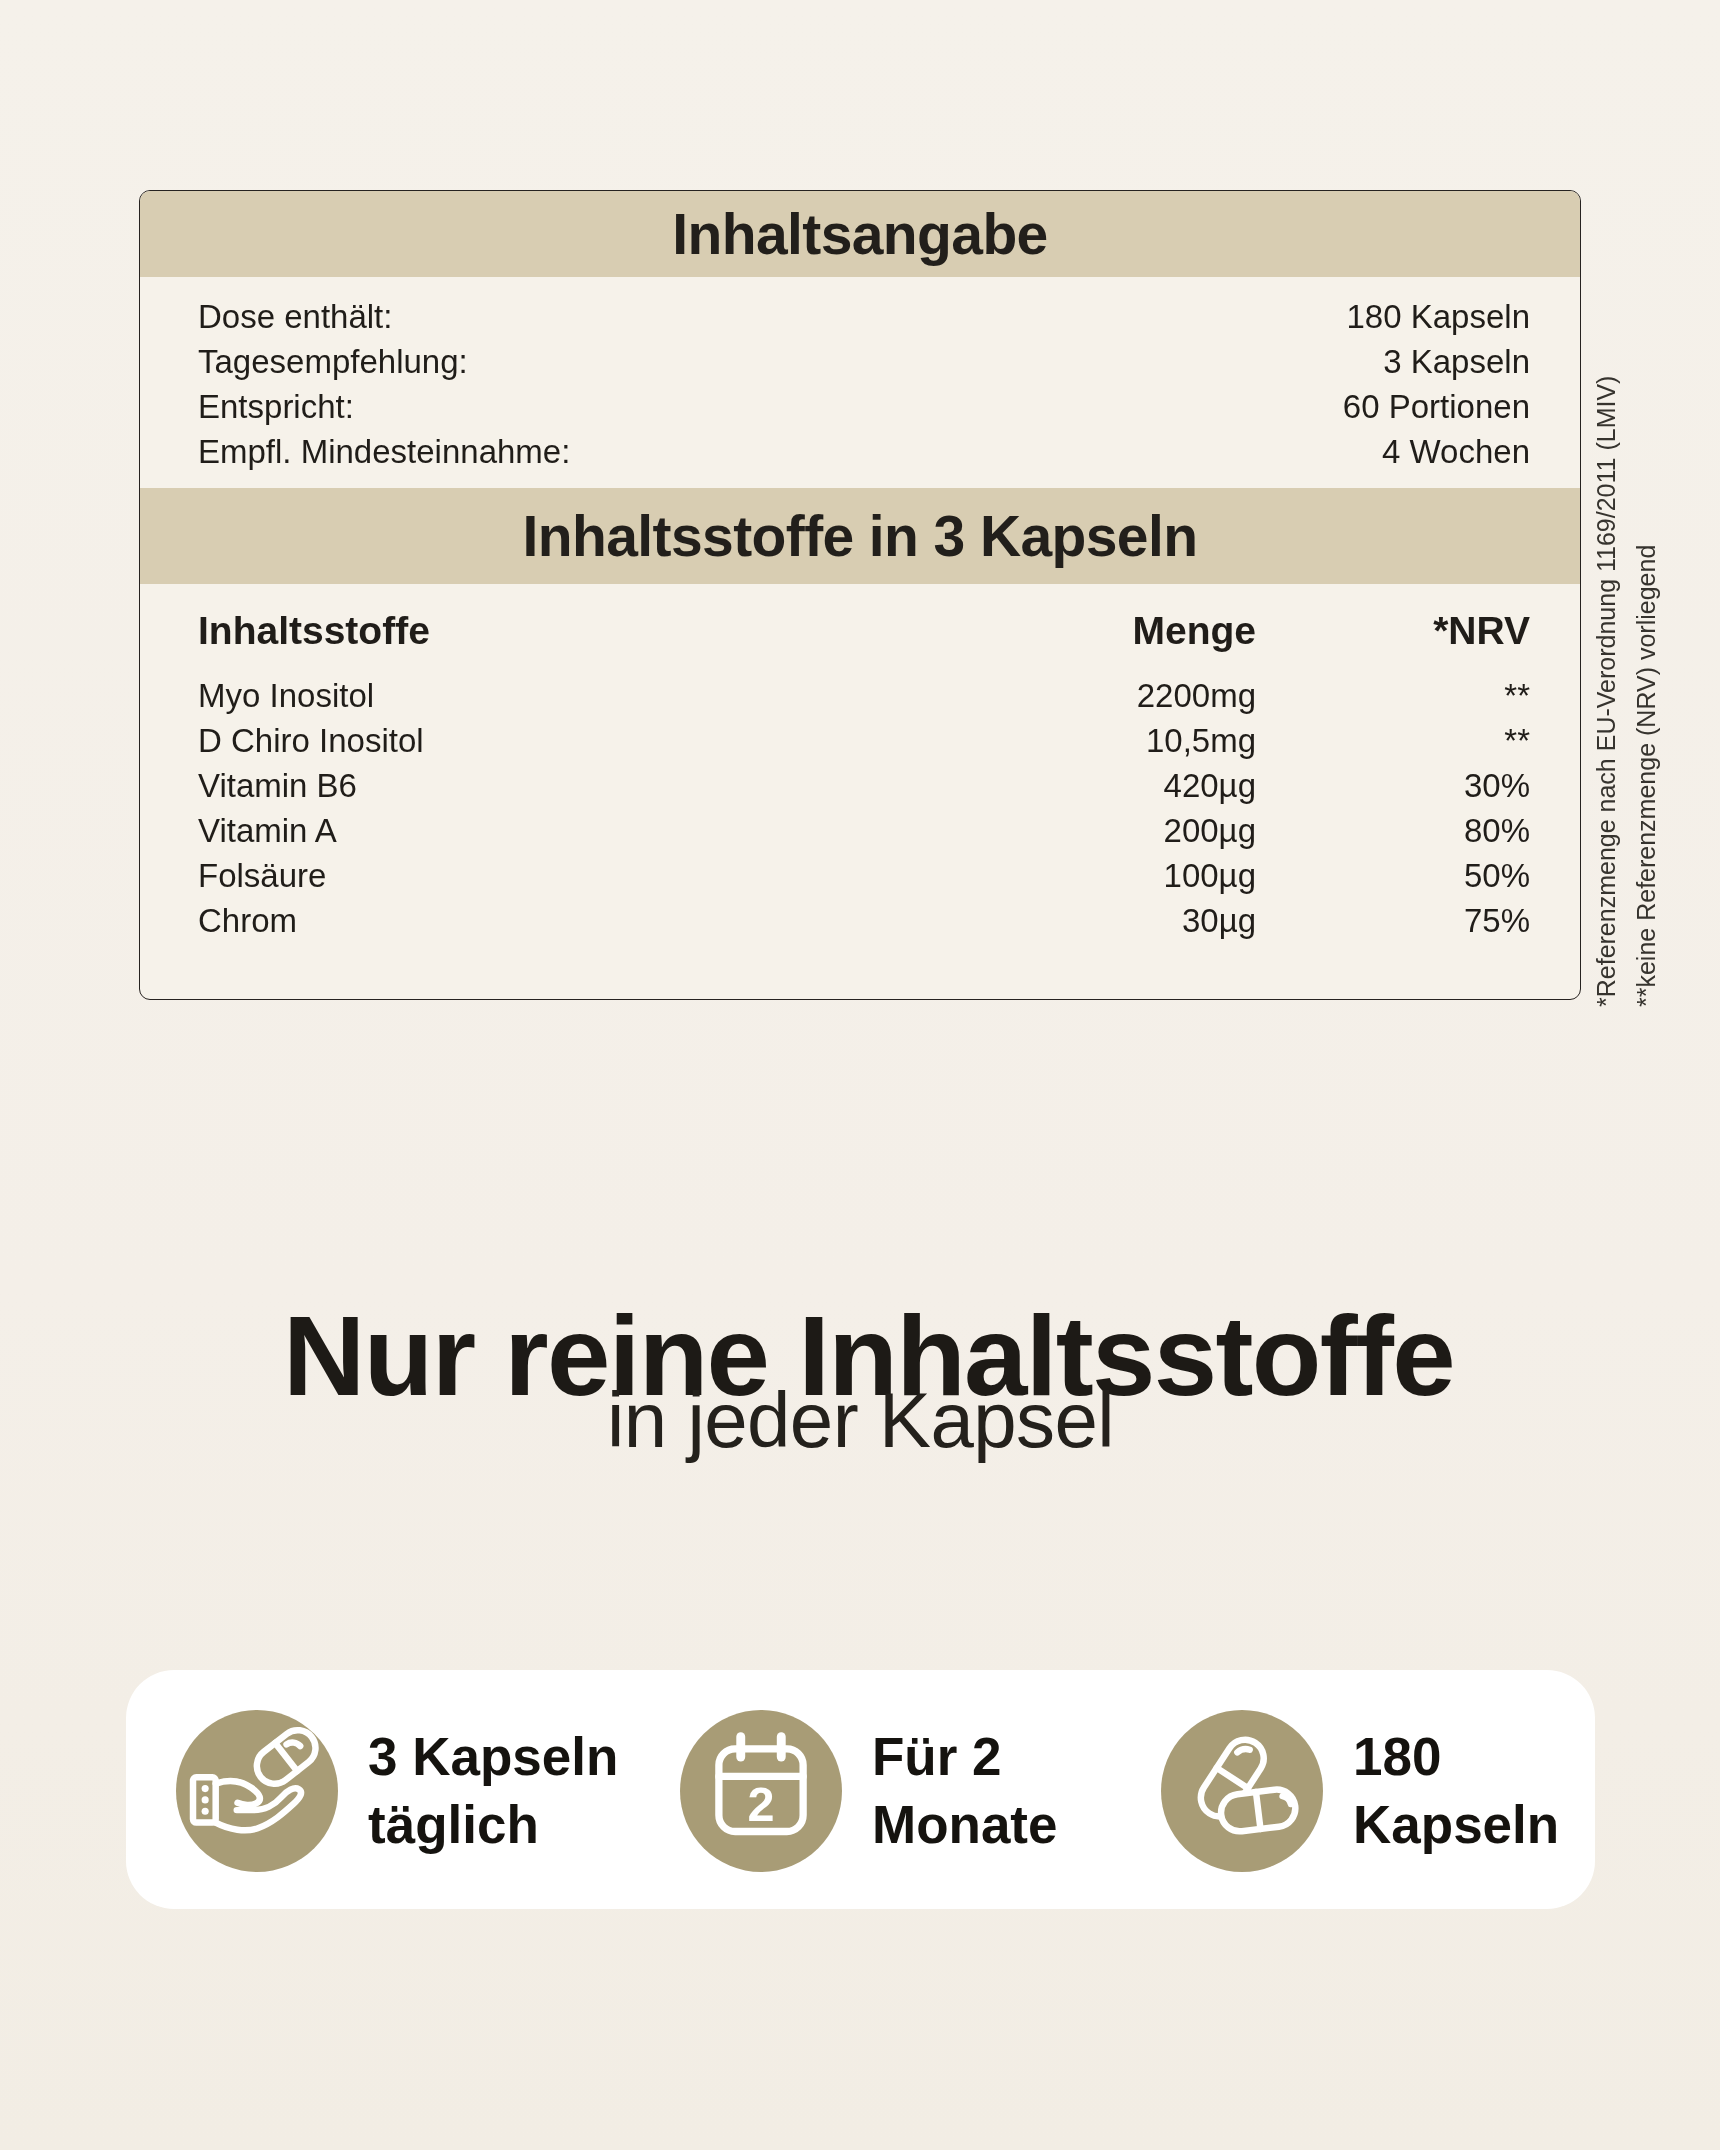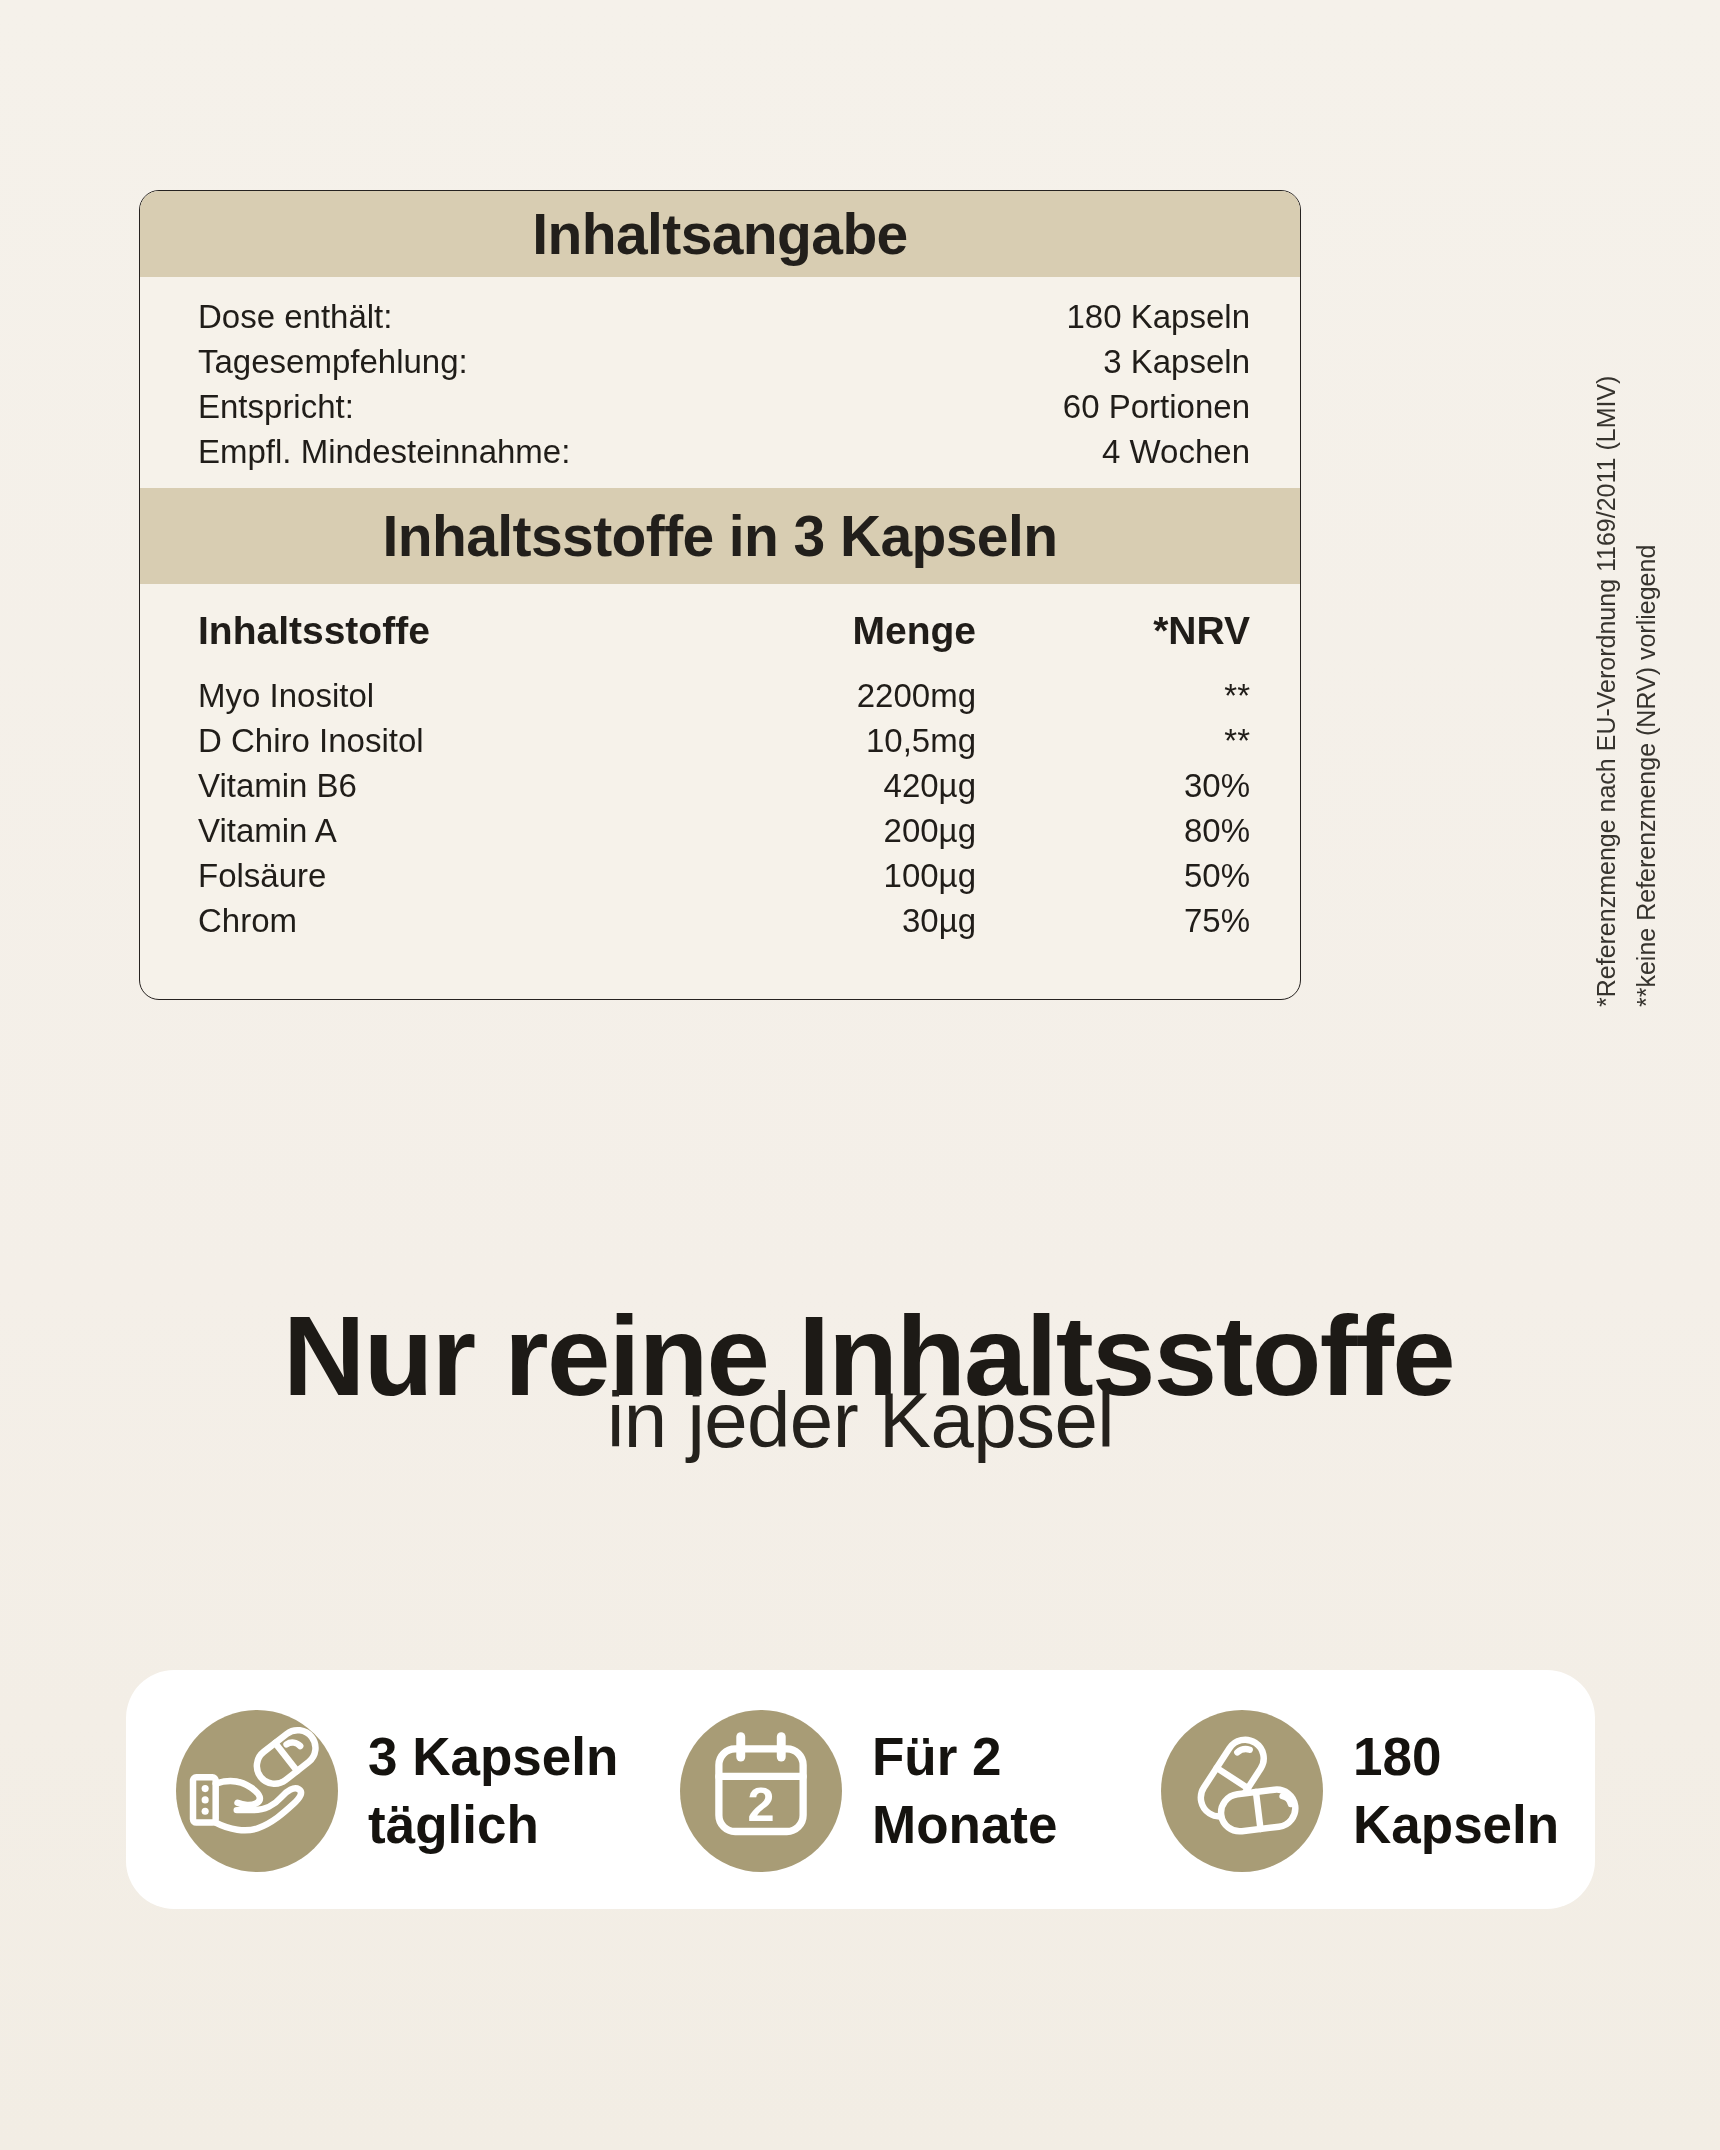--- a/index.html
+++ b/index.html
@@ -3,22 +3,22 @@
 <meta charset="utf-8">
 <style>
   html,body{margin:0;padding:0;}
   .page{
     position:relative;width:1721px;height:2151px;overflow:hidden;
     background:linear-gradient(180deg,#f5f1ea 0%,#f4efe8 60%,#f2ede4 100%);
     font-family:"Liberation Sans",sans-serif;color:#201d19;
   }
   
   .info-card{
-    position:absolute;left:139px;top:190px;width:1162px;height:810px;
-    box-sizing:border-box;border:1.7px solid #262220;border-radius:20px;
+    position:absolute;left:139px;top:190px;width:1442px;height:810px;
+    box-sizing:border-box;border:1.7px solid #262220;border-radius:11px;
     background:#f6f2ea;overflow:hidden;
   }
   .bar{
     background:#d8cdb2;display:flex;align-items:center;justify-content:center;
     font-weight:700;font-size:57px;letter-spacing:-0.6px;color:#221f1b;
   }
   .bar-top{position:absolute;left:0;top:0;right:0;height:86px;}
   .bar-mid{position:absolute;left:0;top:297px;right:0;height:96px;}
   .summary{
     position:absolute;left:0;right:0;top:86px;height:211px;

